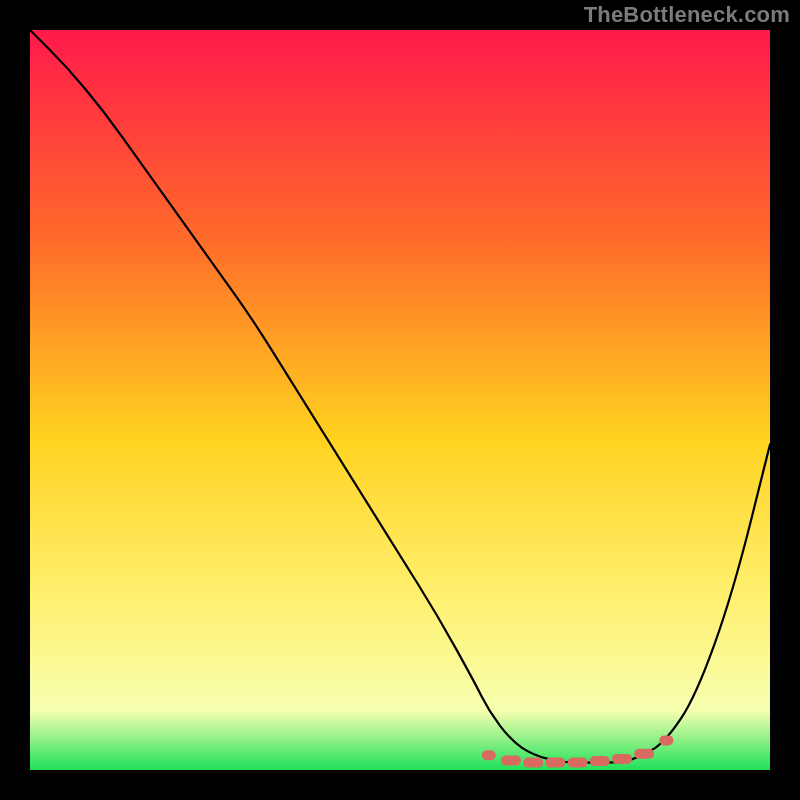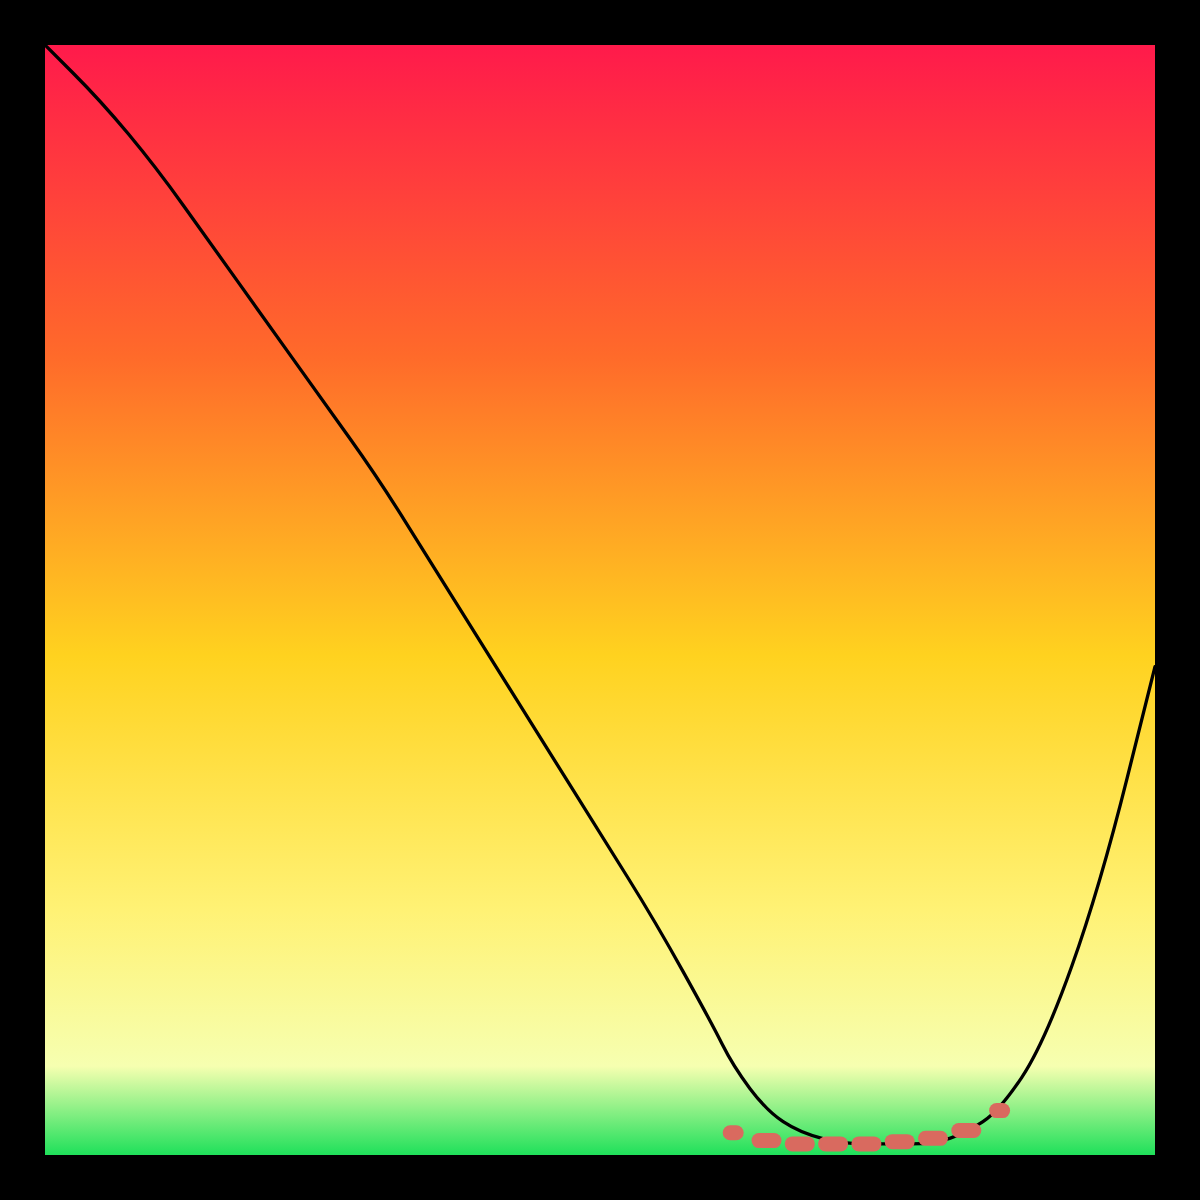--- a/index.html
+++ b/index.html
@@ -32,20 +32,21 @@
     top: 30px;
     width: 740px;
     height: 740px;
   }
   svg { display: block; }
 </style>
 </head>
 <body>
 
 <div class="container">
+  <div class="watermark">TheBottleneck.com</div>
 
   <div class="plot-area">
     <svg id="chart-svg" width="740" height="740" viewBox="0 0 740 740">
       <defs>
         <linearGradient id="heat" x1="0" y1="0" x2="0" y2="1">
           <stop id="g0" offset="0%" stop-color="#ff1a4b"></stop>
           <stop id="g1" offset="28%" stop-color="#ff6a2a"></stop>
           <stop id="g2" offset="55%" stop-color="#ffd21f"></stop>
           <stop id="g3" offset="78%" stop-color="#fff275"></stop>
           <stop id="g4" offset="92%" stop-color="#f6ffb0"></stop>

